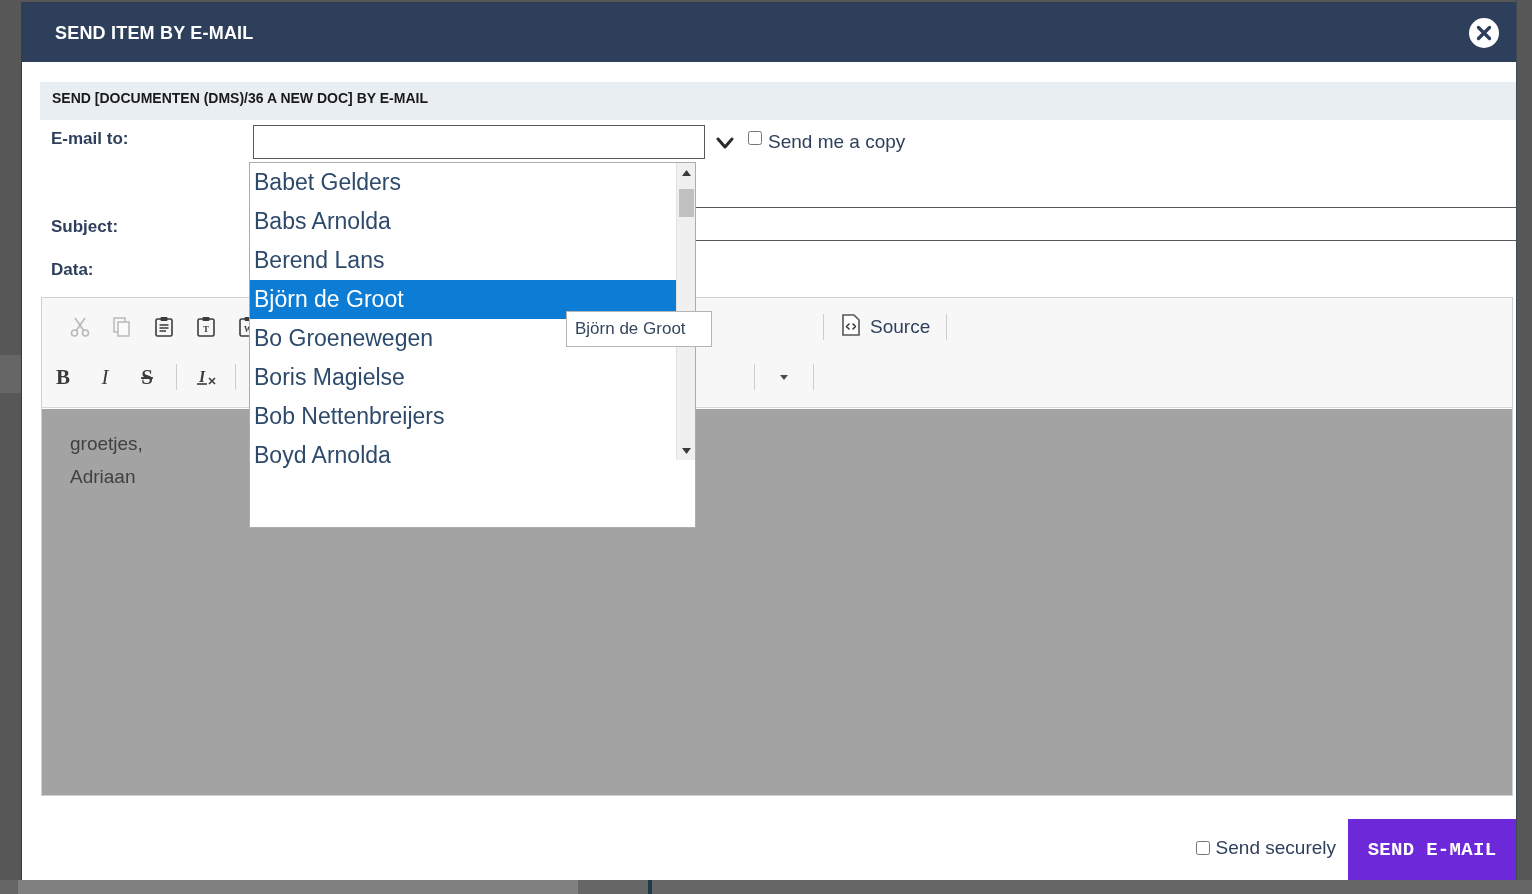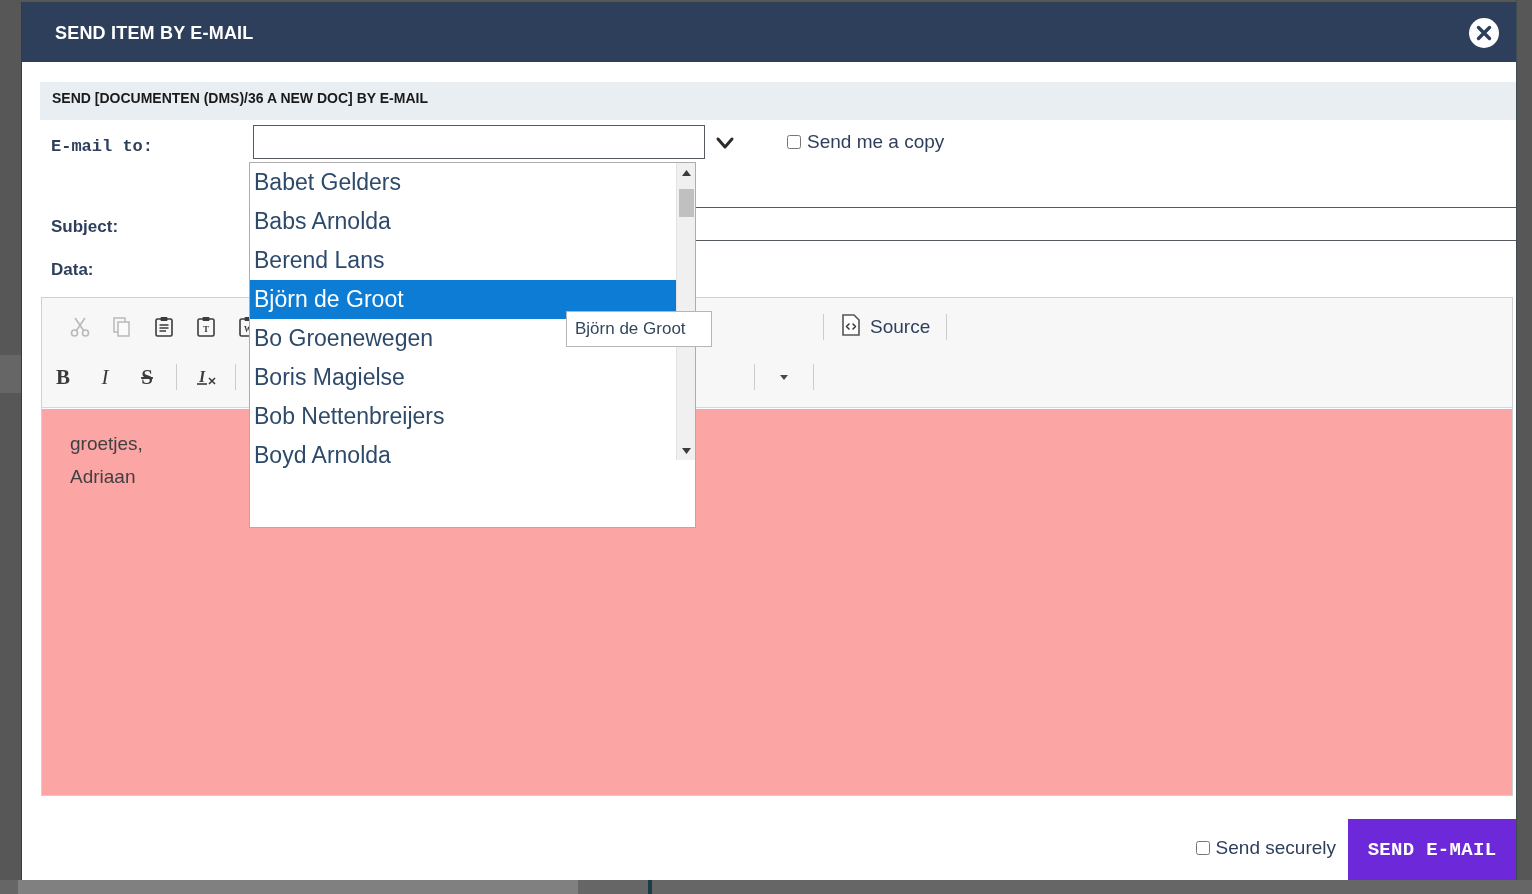--- a/index.html
+++ b/index.html
@@ -82,21 +82,21 @@
   }
 
   
   .field-label {
     position: absolute;
     font-size: 17px;
     font-weight: bold;
     color: #2e3f5c;
     white-space: nowrap;
   }
-  #label-email { left: 29px; top: 75px; font-family: Liberation Mono, monospace; }
+  #label-email { left: 29px; top: 67px; }
   #label-subject { left: 29px; top: 155px; }
   #label-data { left: 29px; top: 198px; }
 
   .text-input {
     position: absolute;
     border: 1px solid #555a60;
     background: #ffffff;
     font-family: "Liberation Sans", sans-serif;
     font-size: 16px;
     color: #333;
@@ -115,23 +115,23 @@
   #email-chevron {
     position: absolute;
     left: 692px; top: 70px;
     width: 22px; height: 22px;
     cursor: pointer;
   }
 
   
   #copy-group {
     position: absolute;
-    left: 765px; top: 69px;
-    display: flex;
-    align-items: center;
+    left: 726px; top: 69px;
+    display: flex;
+    align-items: flex-start;
     gap: 6px;
   }
   .native-cb {
     width: 14px; height: 14px;
     margin: 0;
     accent-color: #2e3f5c;
   }
   #copy-label {
     font-size: 19px;
     color: #2e3f5c;
@@ -189,21 +189,21 @@
     color: #2e3f5c;
   }
   .tb-bold { font-weight: bold; font-size: 21px; color: #3b3b3b; font-family: "Liberation Serif", serif; }
   .tb-ital { font-style: italic; font-size: 21px; color: #3b3b3b; font-family: "Liberation Serif", serif; }
   .tb-strike { text-decoration: line-through; font-weight: bold; font-size: 21px; color: #3b3b3b; font-family: "Liberation Serif", serif; }
 
   #editor-content {
     position: absolute;
     left: 0; top: 111px;
     width: 1470px; height: 386px;
-    background: #fca5a5;
+    background: #a3a3a3;
     padding: 18px 28px;
     font-size: 19px;
     color: #404040;
     line-height: 1.75;
   }
 
   
   #footer {
     position: absolute;
     left: 0; bottom: 0;

